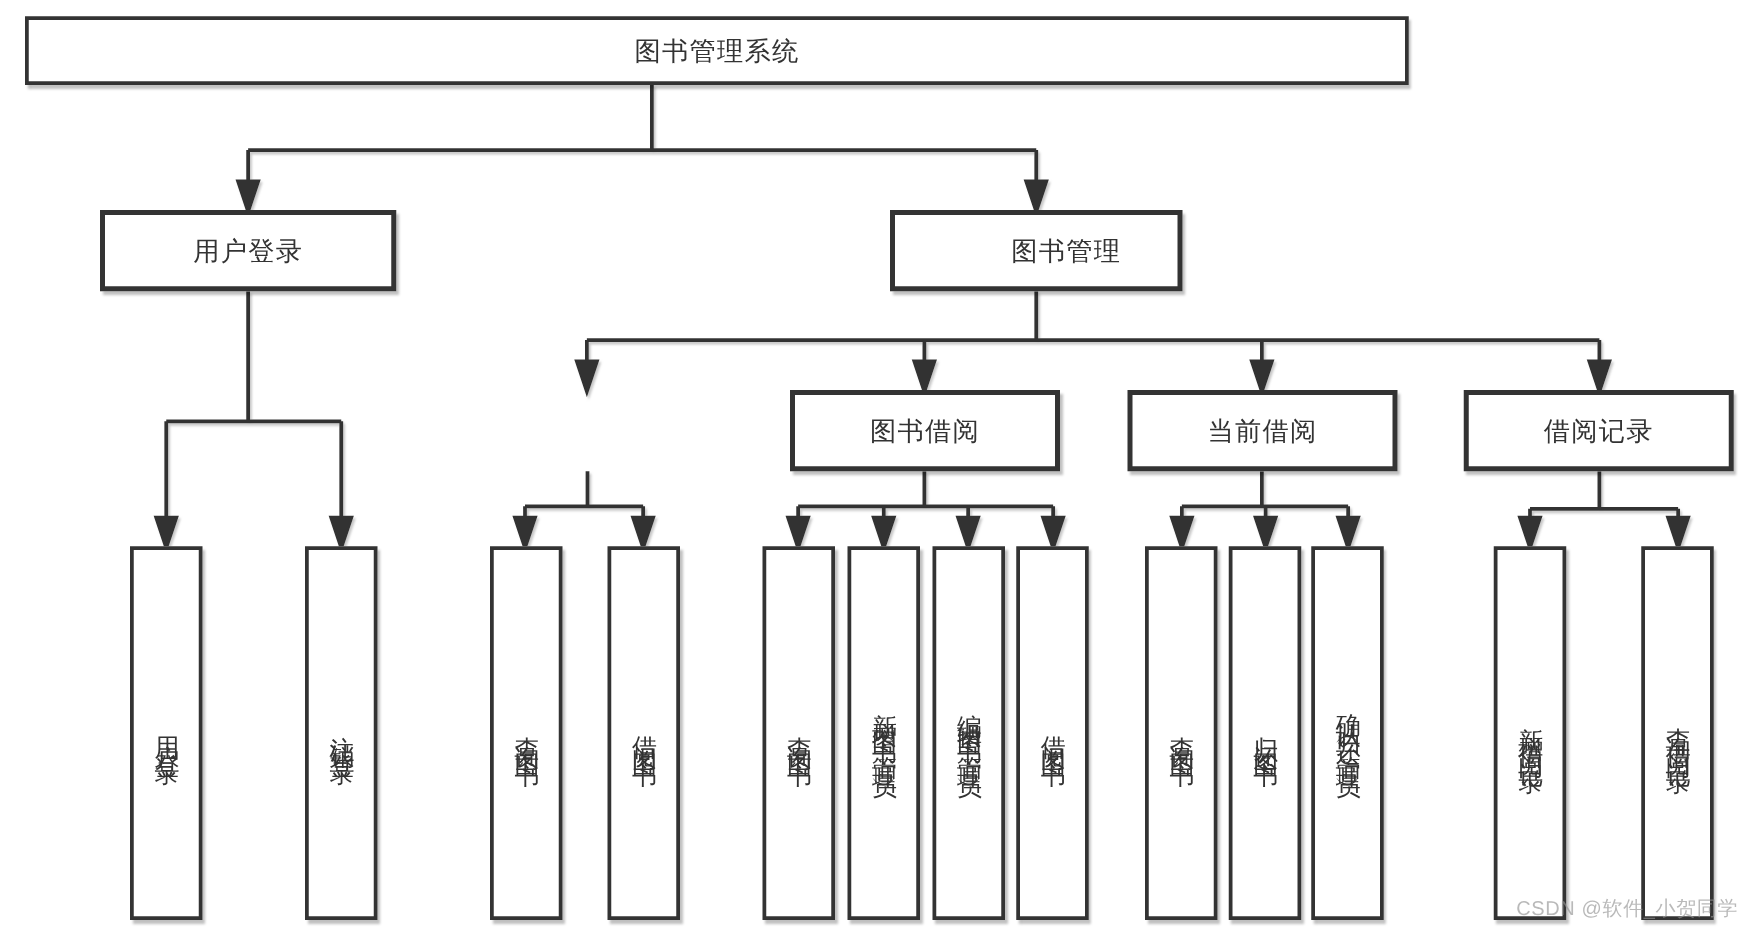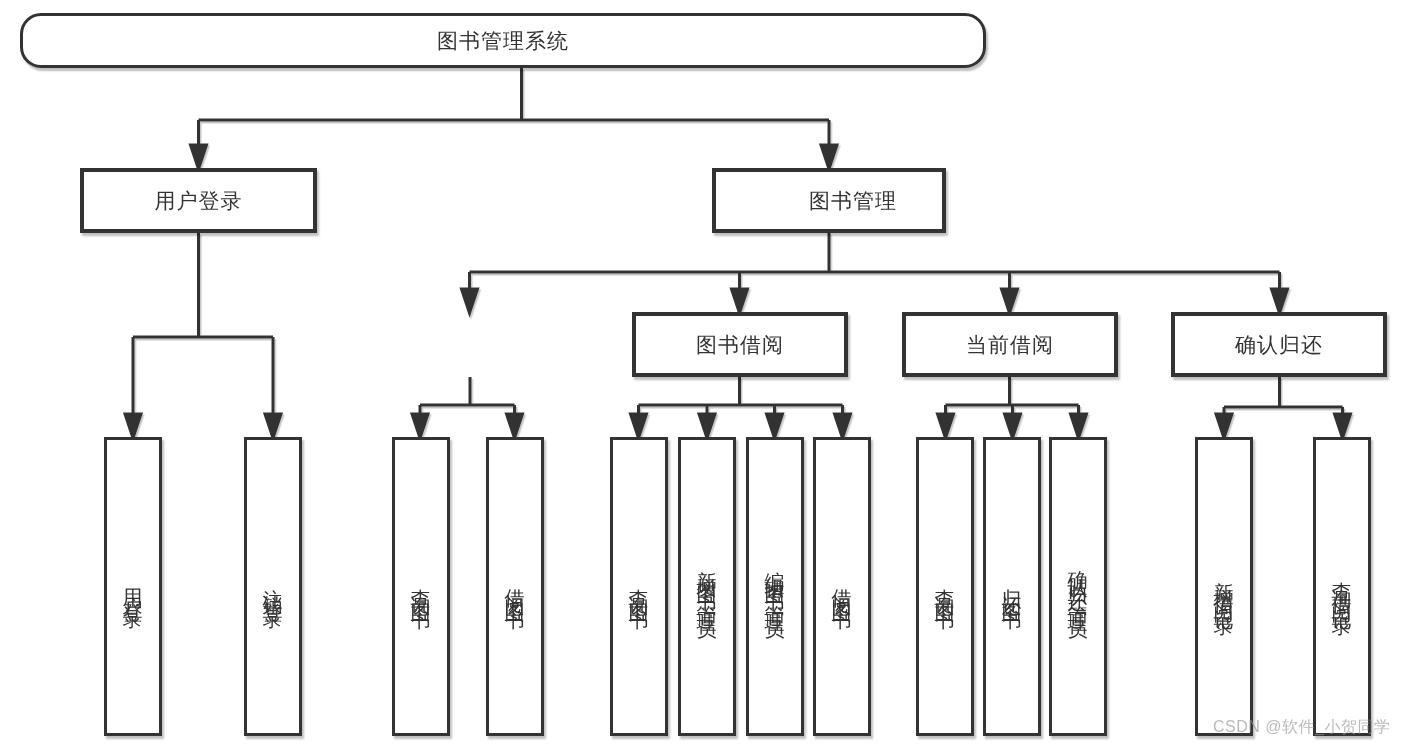--- a/index.html
+++ b/index.html
@@ -33,21 +33,21 @@
     justify-content: center;
     box-shadow: 2px 3px 2px rgba(0,0,0,0.25);
     z-index: 2;
   }
   .node .label {
     font-size: 21px;
     letter-spacing: 1px;
     color: #333333;
     white-space: nowrap;
   }
-  .lvl1 { left: 20px; top: 13px; width: 966px; height: 55px; border-radius: 21px; }
+  .lvl1 { left: 20px; top: 13px; width: 1107px; height: 55px; }
   .lvl2, .lvl3 { border-width: 4px; height: 65px; top: 168px; }
   .lvl3 { top: 312px; width: 216px; }
   .leaf {
     top: 437px;
     width: 58px;
     height: 299px;
     border-width: 3px;
   }
   .leaf .label {
     writing-mode: vertical-rl;
@@ -167,21 +167,21 @@
     <span class="label">图书管理</span>
   </div>
 
   <div class="node lvl3" style="left:632px;">
     <span class="label">图书借阅</span>
   </div>
   <div class="node lvl3" style="left:902px;">
     <span class="label">当前借阅</span>
   </div>
   <div class="node lvl3" style="left:1171px;">
-    <span class="label">确认归还</span>
+    <span class="label">借阅记录</span>
   </div>
 
   <div class="node leaf" style="left:104px;">
     <span class="label">用户登录</span>
   </div>
   <div class="node leaf" style="left:244px;">
     <span class="label">注销登录</span>
   </div>
 
   <div class="node leaf" style="left:392px;">

